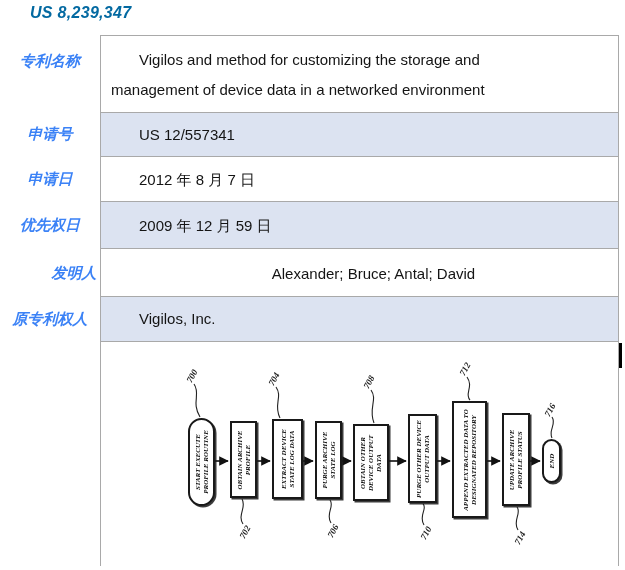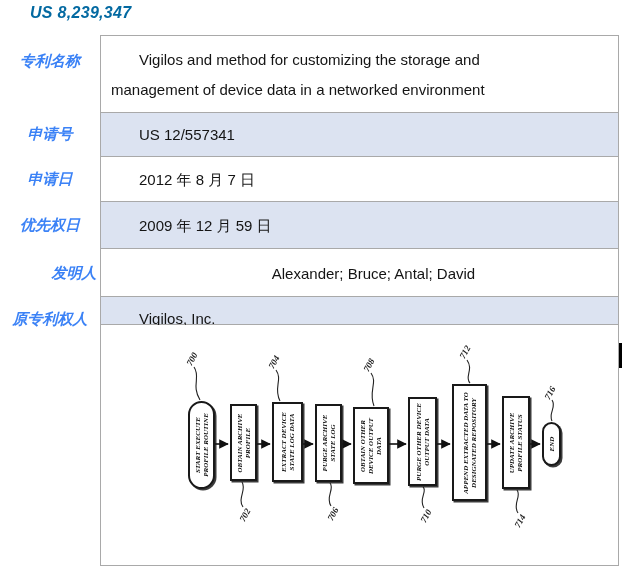--- a/index.html
+++ b/index.html
@@ -19,21 +19,21 @@
             border:1px solid var(--table-border,#a9a9a9); background:#fff; }
   .vrow { width:100%; border-bottom:1px solid var(--table-border,#b3b3b3);
           font-size:15px; color:#141414; }
   .vrow .txt { padding:0 10px 0 10px; text-indent:28px; }
   .r1 { height:77px; padding-top:9px; line-height:30px; }
   .r1 .txt { max-width:485px; padding-right:26px; }
   .r2 { height:44px; background:var(--alt-row-bg,#dce3f1); padding-top:13px; }
   .r3 { height:45px; padding-top:14px; }
   .r4 { height:47px; background:var(--alt-row-bg,#dce3f1); padding-top:15px; }
   .r5 { height:48px; padding-top:16px;text-align:center; }
-  .r6 { height:28px; background:var(--alt-row-bg,#dce3f1); padding-top:13px; }
+  .r6 { height:45px; background:var(--alt-row-bg,#dce3f1); padding-top:13px; }
   .r7 { height:225px; border-bottom:none; position:relative; background:#fff; }
 
   
   .fig { position:absolute; left:2px; top:2px; width:515px; height:221px; }
   .node { position:absolute; background:#fff; border:2px solid #191919;
           box-shadow:1.5px 1.5px 0 rgba(25,25,25,.85); }
   .node .nt { position:absolute; left:50%; top:50%;
               transform:translate(-50%,-50%) rotate(-90deg);
               font-family:"Liberation Serif", serif; font-weight:bold; font-style:italic;
               font-size:7px; line-height:8px; text-align:center; color:#111;

